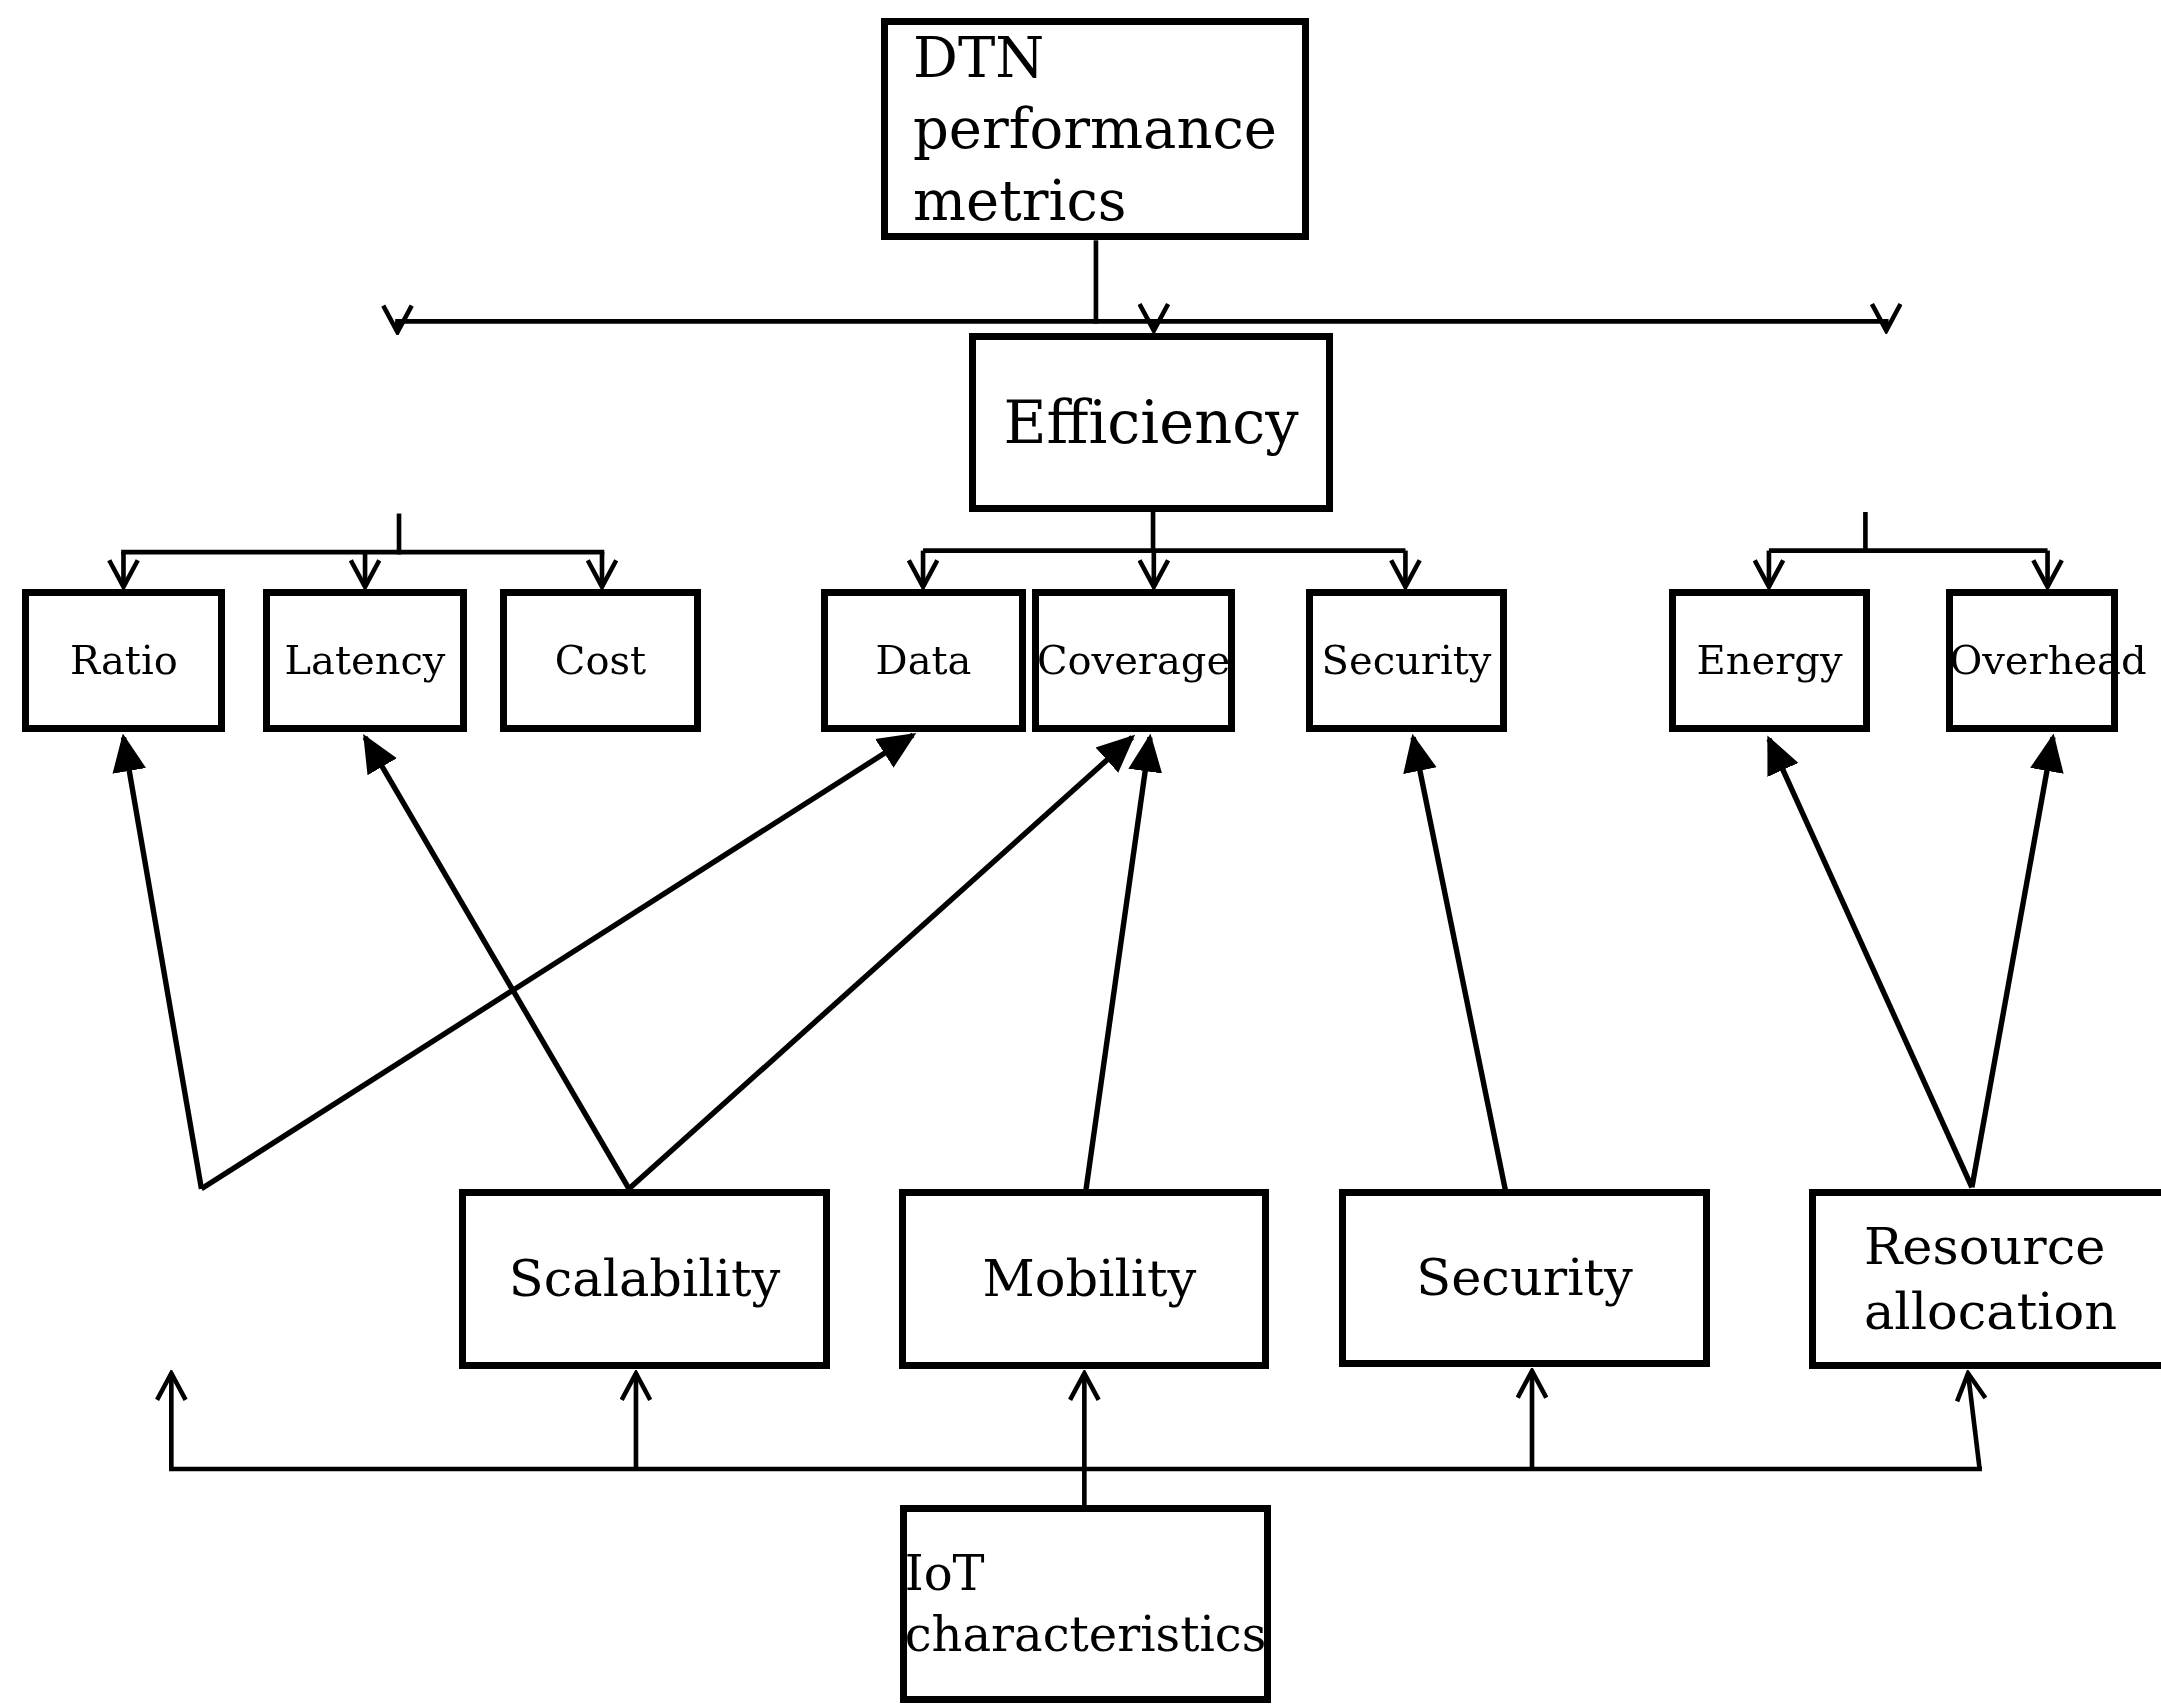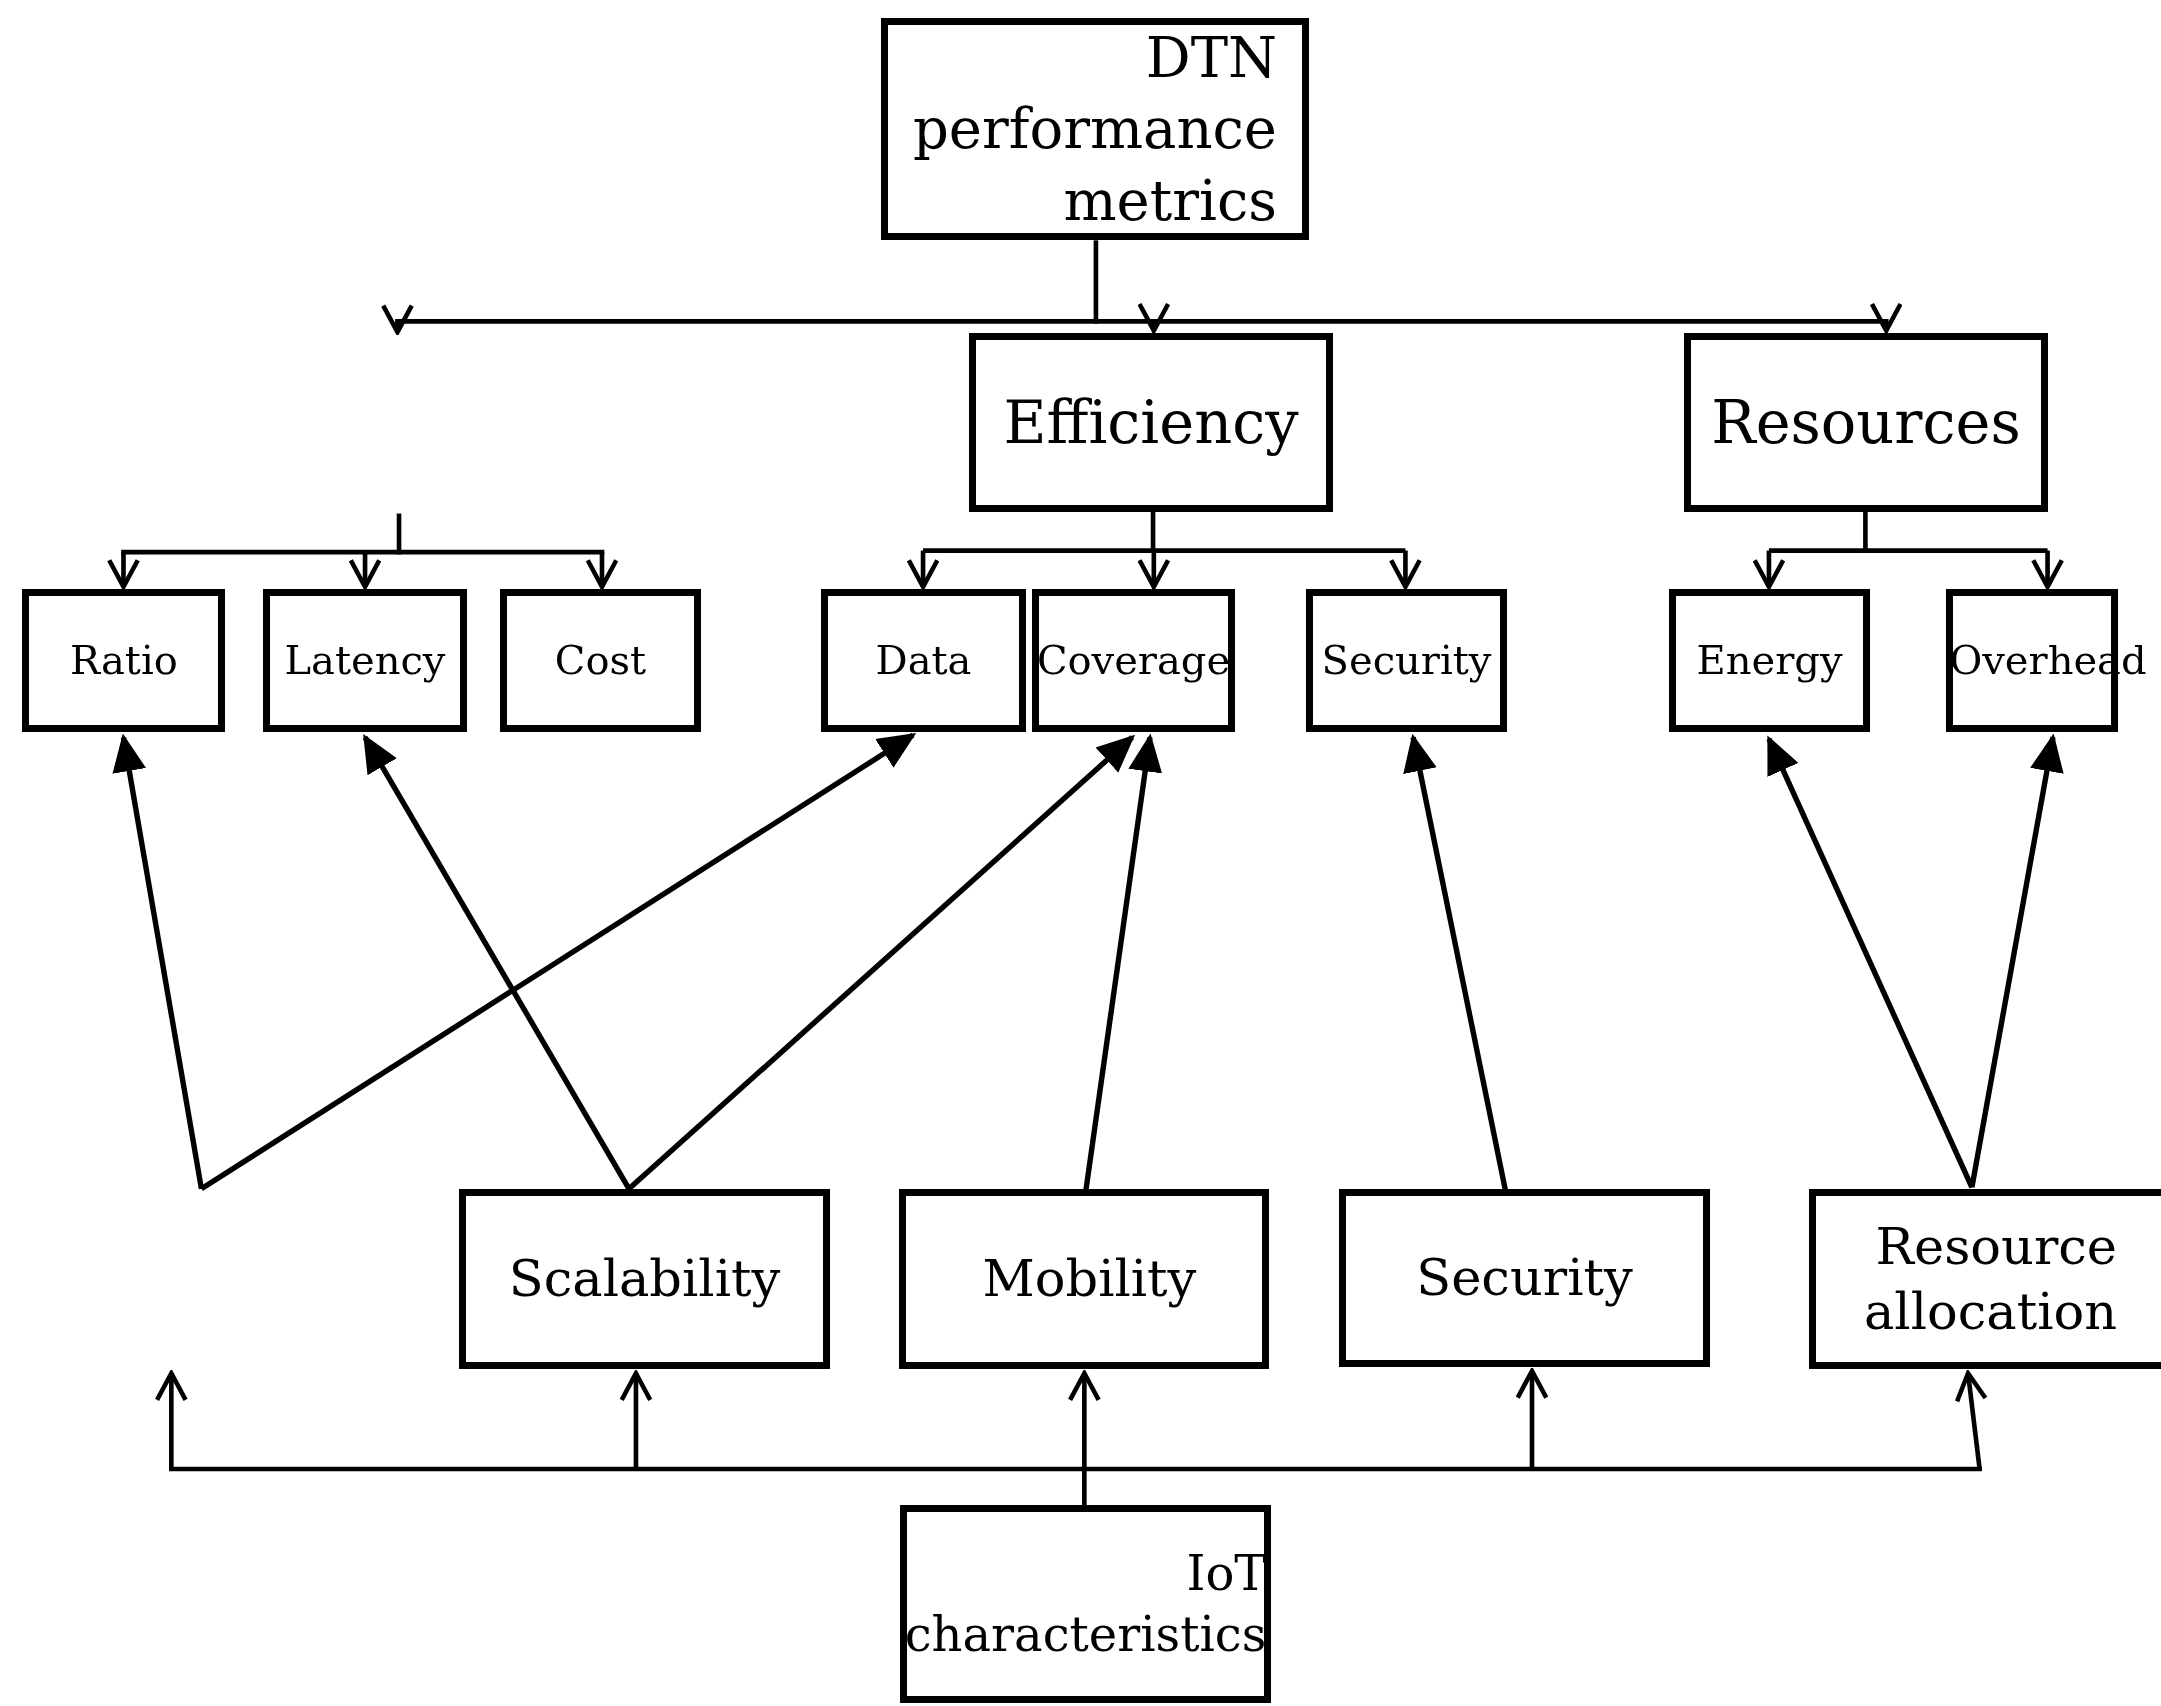--- a/index.html
+++ b/index.html
@@ -23,21 +23,21 @@
     height: 1707px;
   }
   .node {
     position: absolute;
     box-sizing: border-box;
     border: 7px solid #000000;
     background: #ffffff;
     display: flex;
     align-items: center;
     justify-content: center;
-    text-align: right;
+    text-align: left;
     white-space: pre-line;
     line-height: 1.28;
     font-weight: 400;
   }
   .fs-root  { font-size: 56px; }
   .fs-cat   { font-size: 59px; }
   .fs-leaf  { font-size: 40px; }
   .fs-char  { font-size: 51px; }
   .fs-iot   { font-size: 48px; }
 </style>
@@ -106,21 +106,20 @@
       <line x1="1985" y1="1903" x2="1985" y2="1776" marker-end="url(#arrow-open)"></line>
       <line x1="2565" y1="1903" x2="2550" y2="1779" marker-end="url(#arrow-open)"></line>
     </g>
   </svg>
 
   <div class="node fs-root" style="left:881px; top:18px; width:428px; height:222px;">DTN
 performance
 metrics</div>
 
   <div class="node fs-cat" style="left:969px; top:333px; width:364px; height:179px;">Efficiency</div>
-  <div class="node fs-cat" style="left:1684px; top:333px; width:364px; height:179px;">Resources</div>
 
   <div class="node fs-leaf" style="left:263px; top:589px; width:204px; height:143px;">Latency</div>
   <div class="node fs-leaf" style="left:22.4px; top:589px; width:203px; height:143px;">Ratio</div>
   <div class="node fs-leaf" style="left:500px; top:589px; width:201px; height:143px;">Cost</div>
   <div class="node fs-leaf" style="left:821px; top:589px; width:205px; height:143px;">Data</div>
   <div class="node fs-leaf" style="left:1032px; top:589px; width:203px; height:143px;">Coverage</div>
   <div class="node fs-leaf" style="left:1306px; top:589px; width:201px; height:143px;">Security</div>
   <div class="node fs-leaf" style="left:1669px; top:589px; width:201px; height:143px;">Energy</div>
   <div class="node fs-leaf" style="left:1946px; top:589px; width:172px; height:143px;padding-left:32px;">Overhead</div>
 

